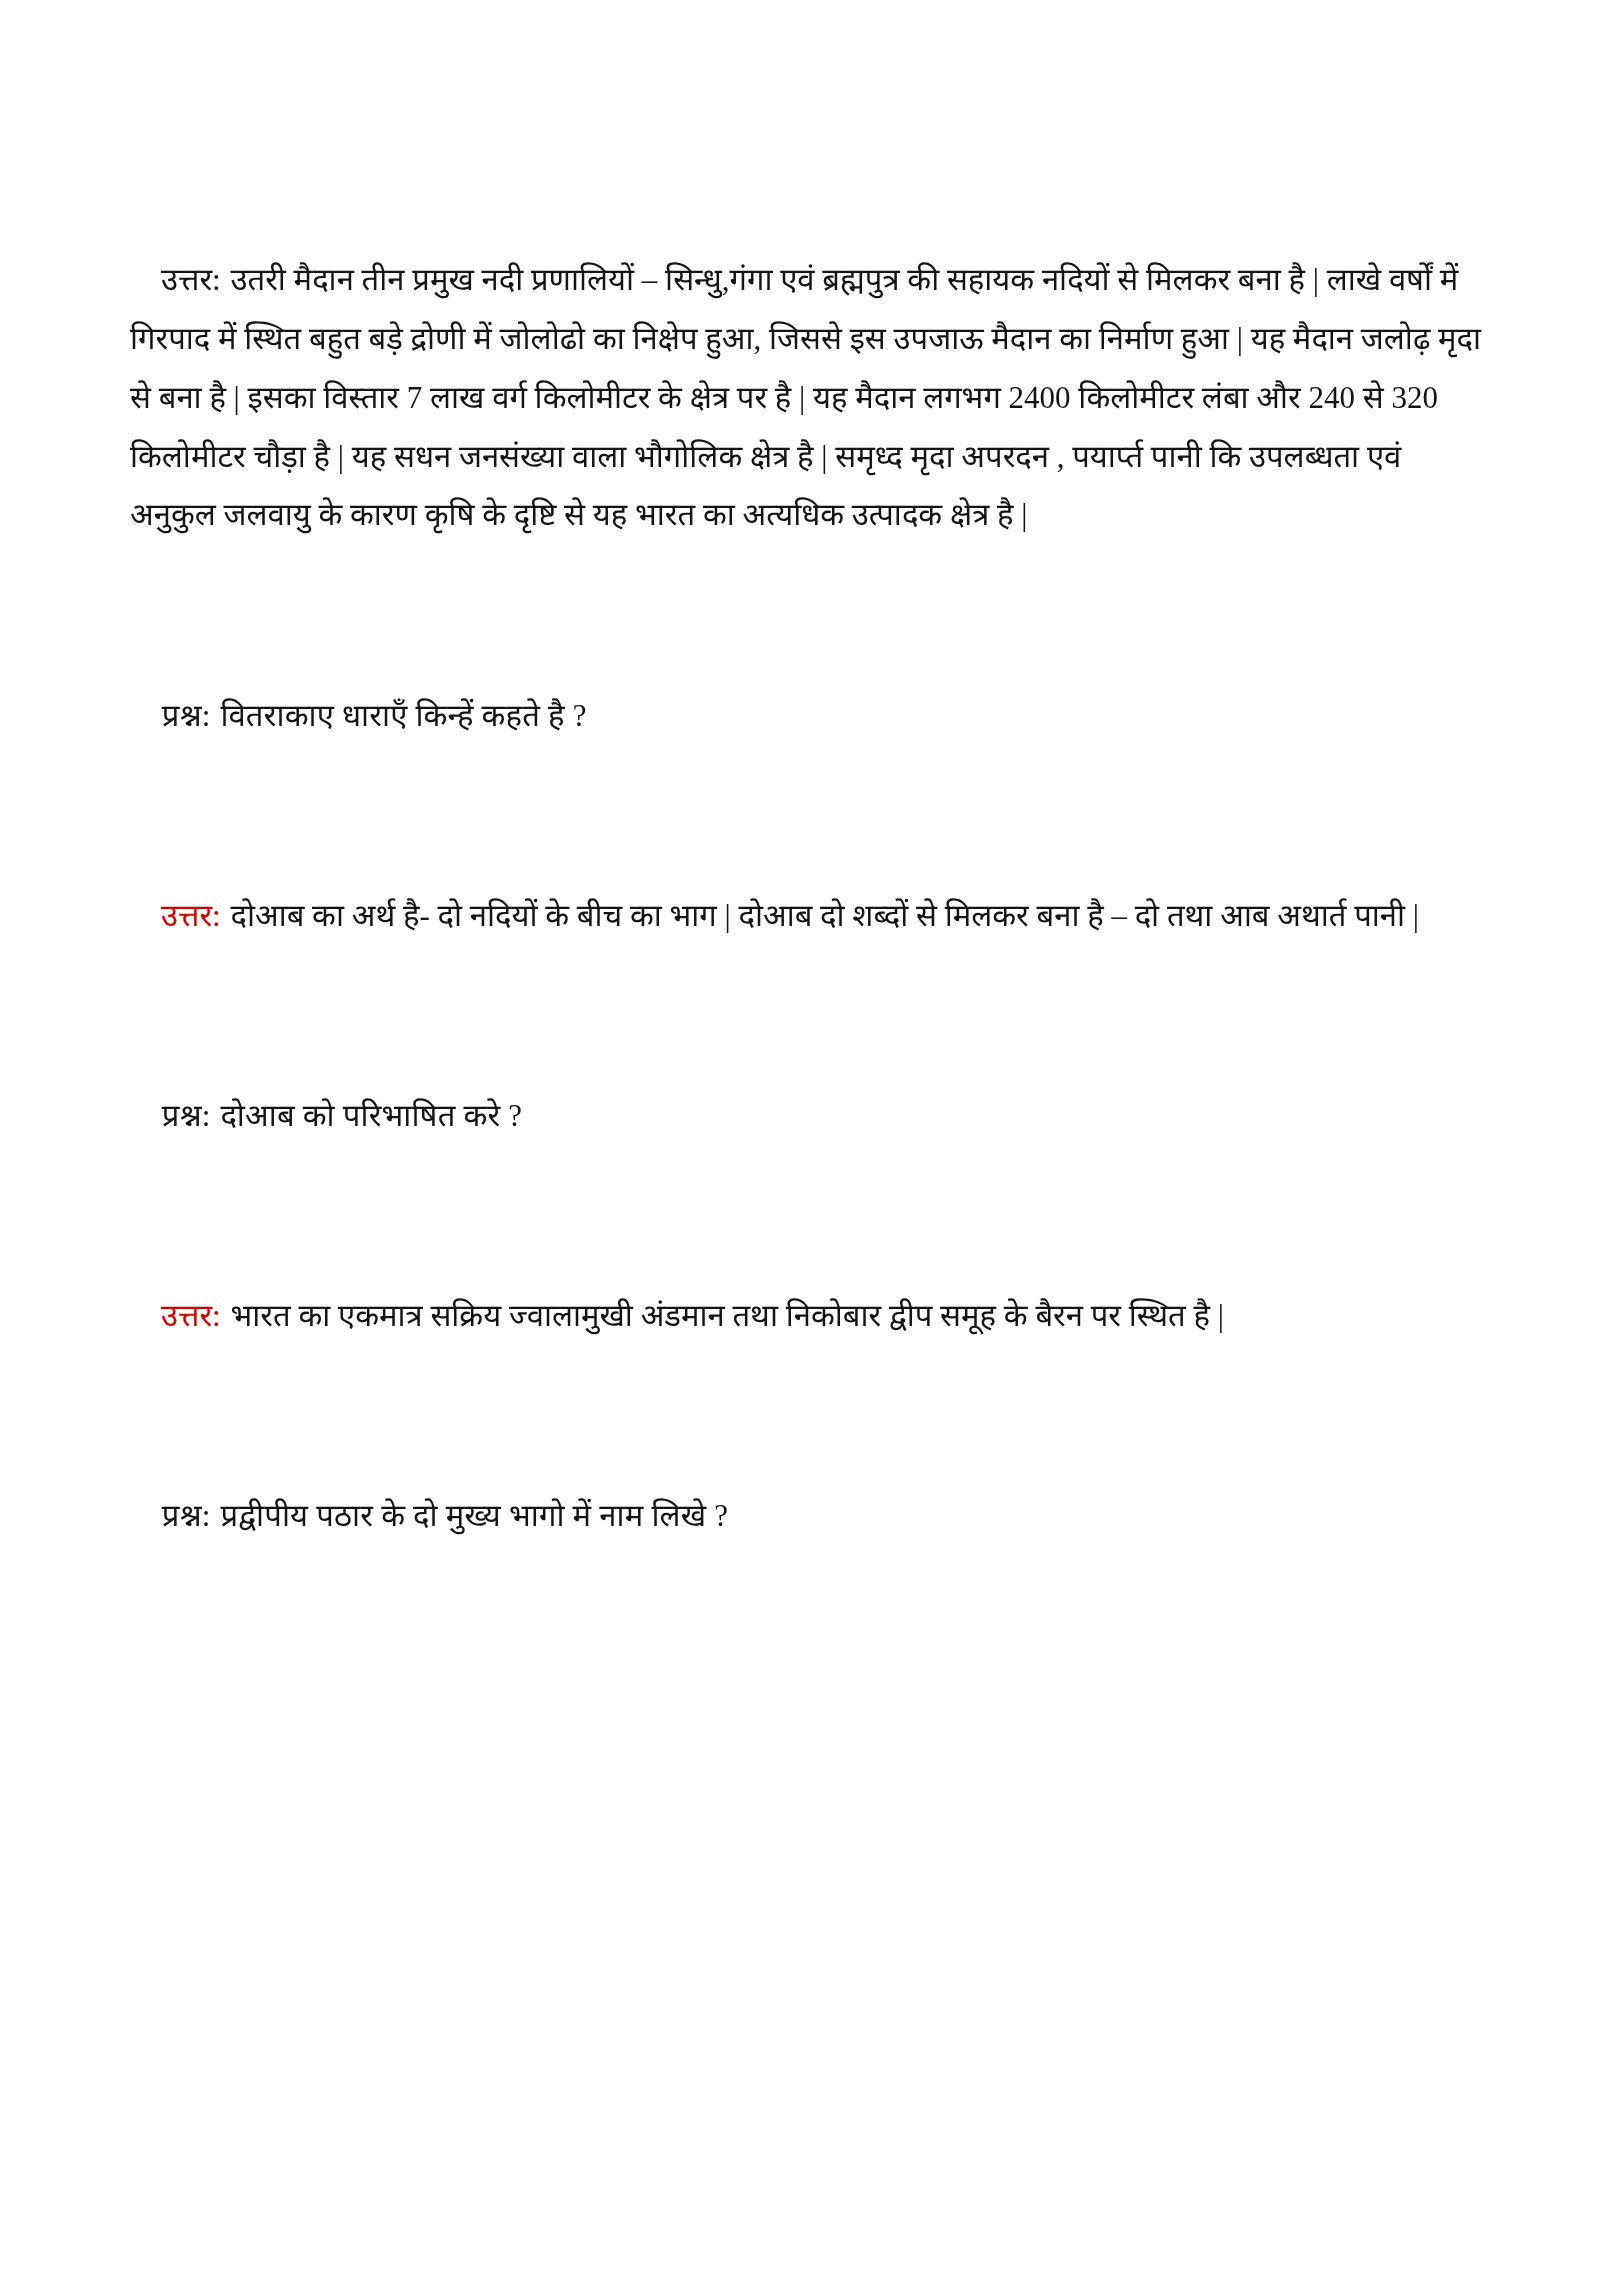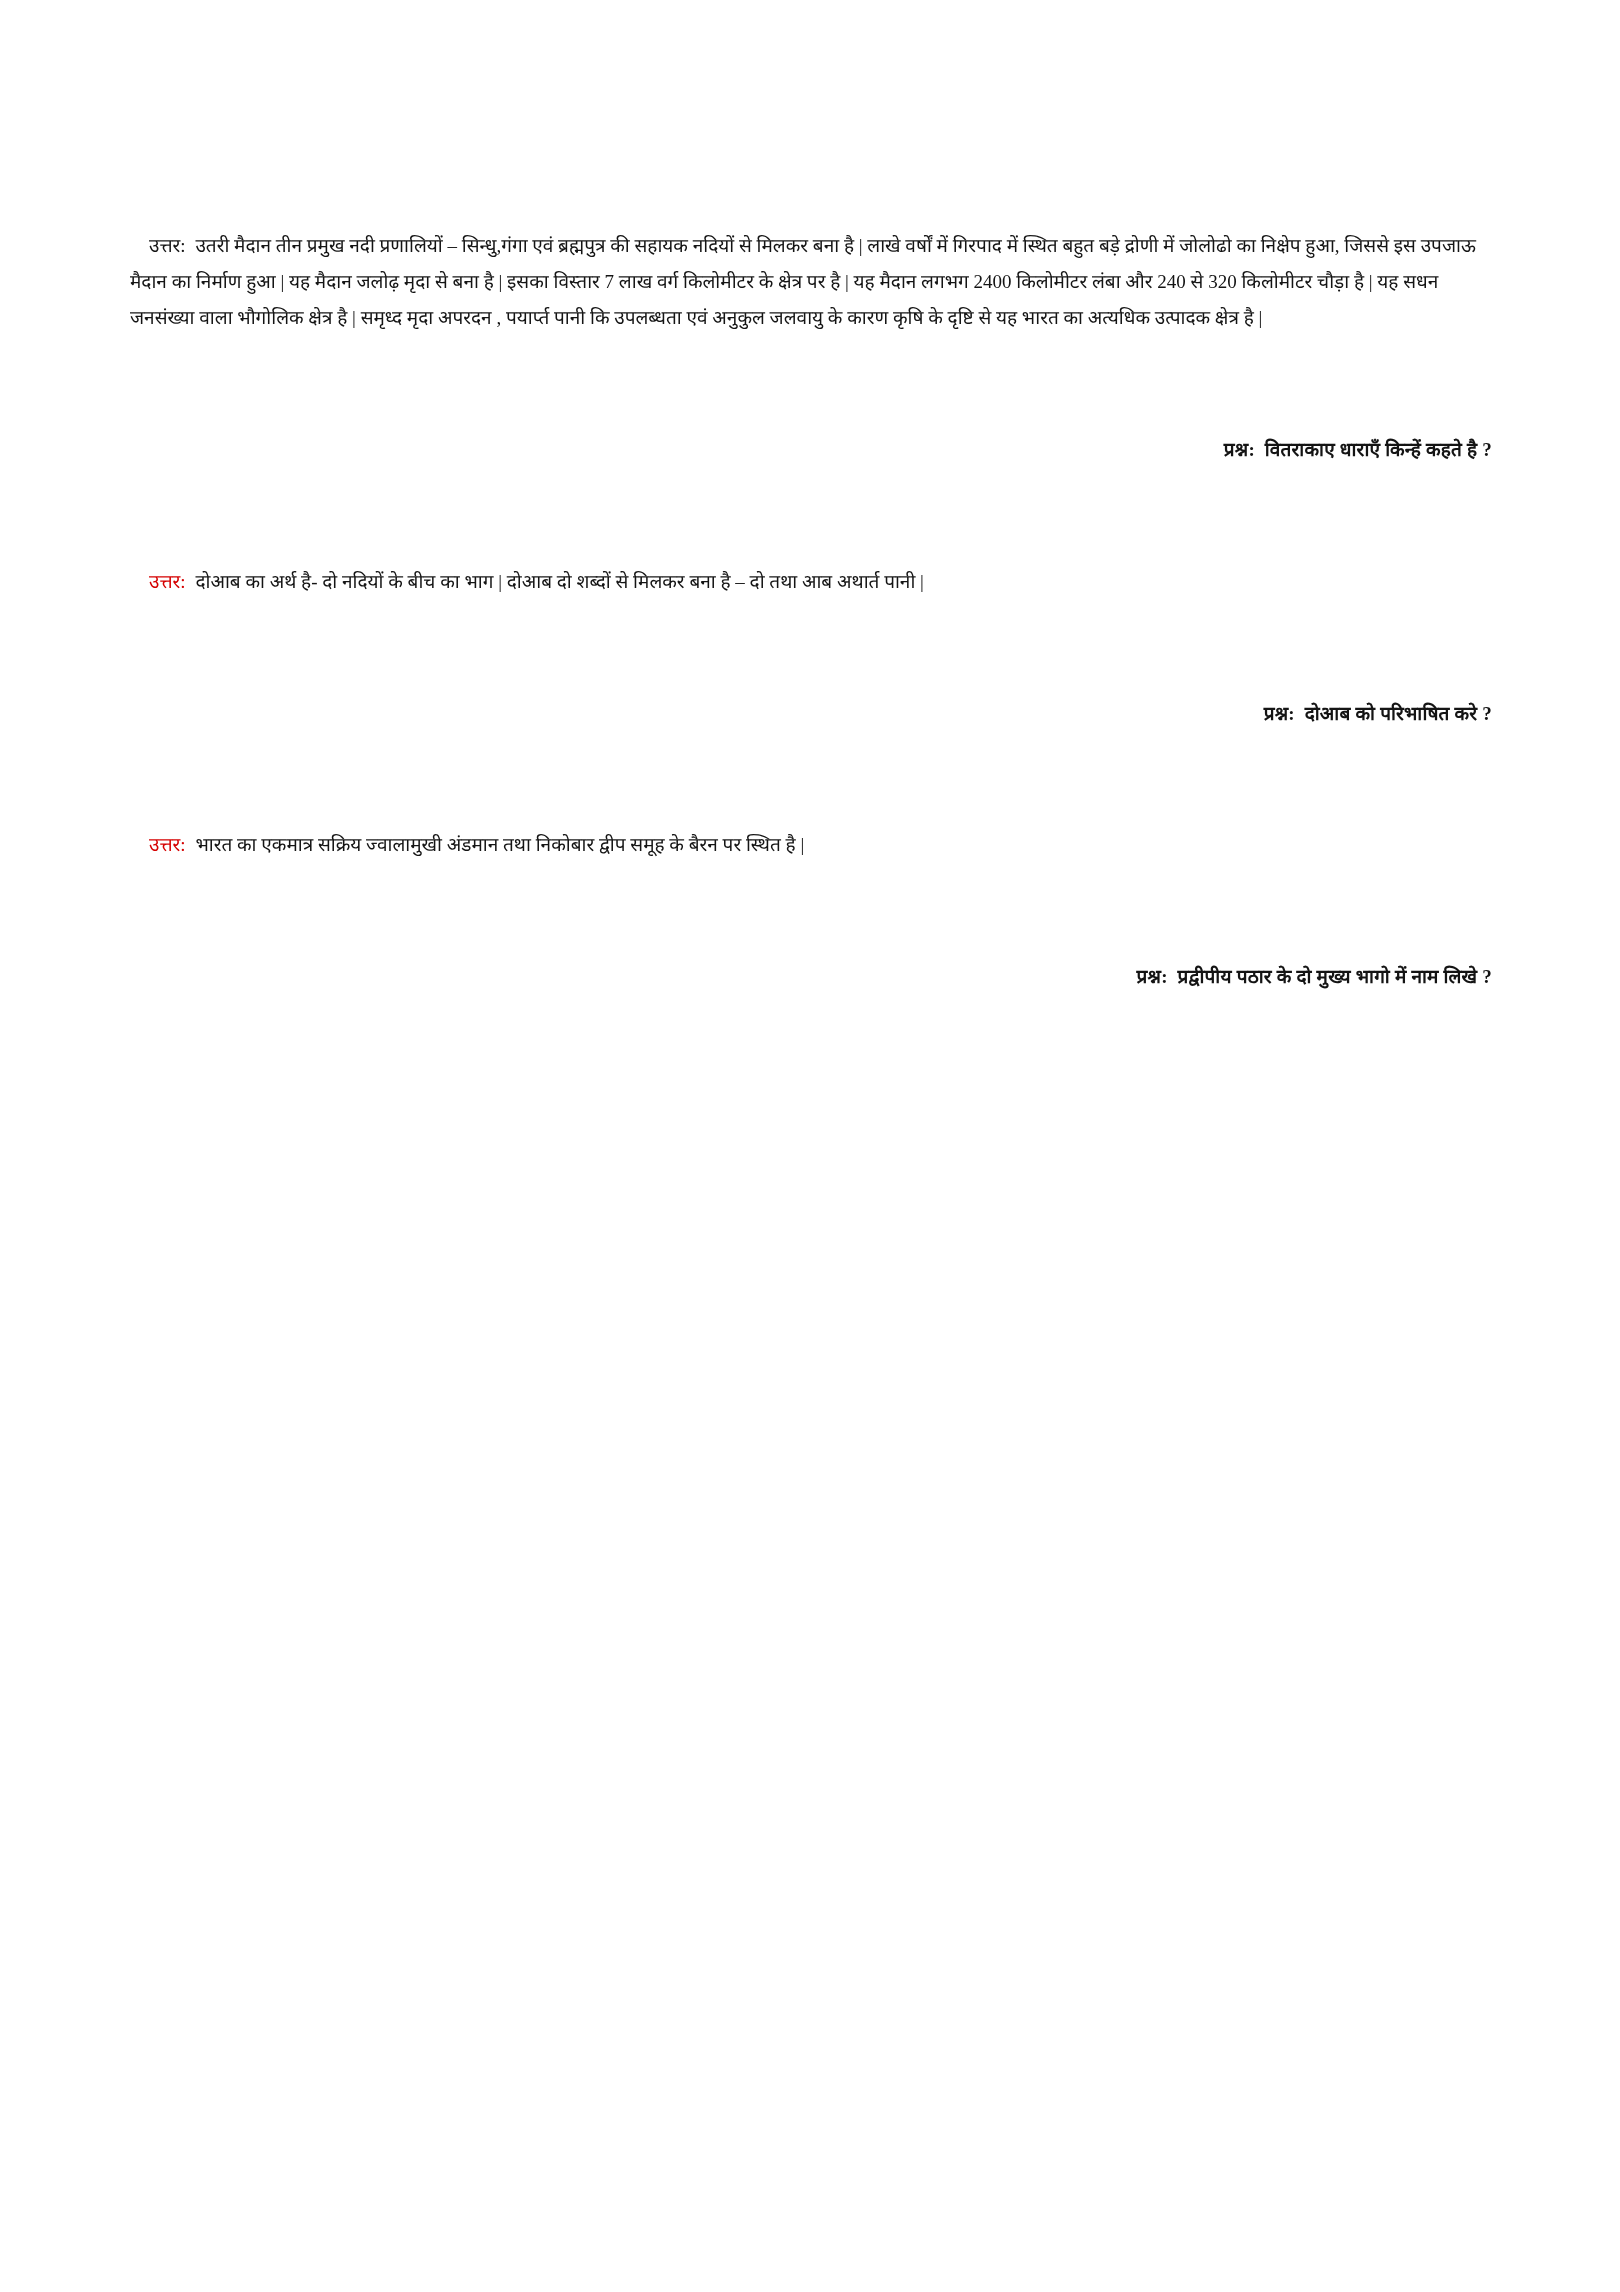--- a/index.html
+++ b/index.html
@@ -15,29 +15,28 @@
   }
   .page {
     box-sizing: border-box;
     width: 1620px;
     min-height: 2293px;
     padding: 192px 128px 78px 130px;
     background: #ffffff;
   }
   .para {
     margin: 0 0 23.5px 0;
-    font-size: 19px;
+    font-size: 31px;
     line-height: 1.9;
     white-space: pre-wrap;
     text-align: left;
   }
   .question {
-    font-weight: bold;
+    font-weight: normal;
     letter-spacing: 0.2px;
-    text-align: right;
   }
   .label {
     margin-right: 9.8px;
   }
   .label-red {
     color: #d50000;
   }
   .label-black {
     color: #141414;
   }

